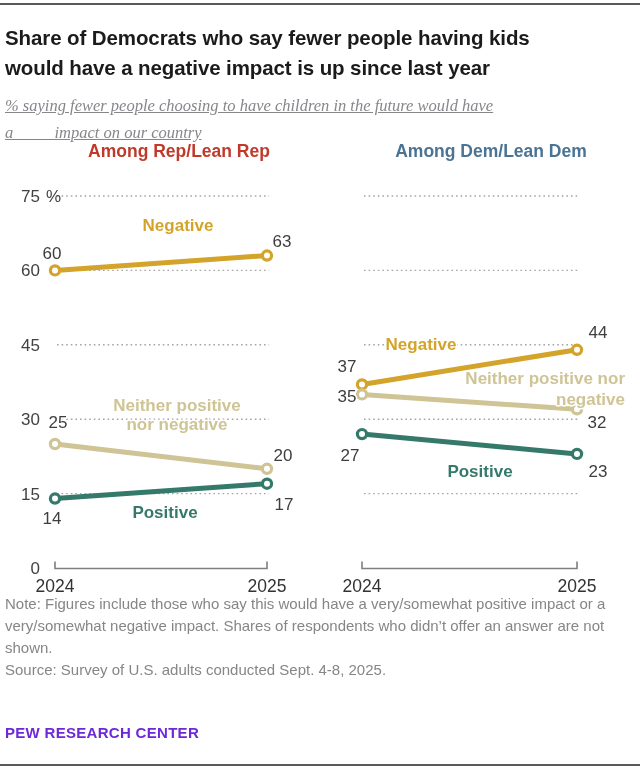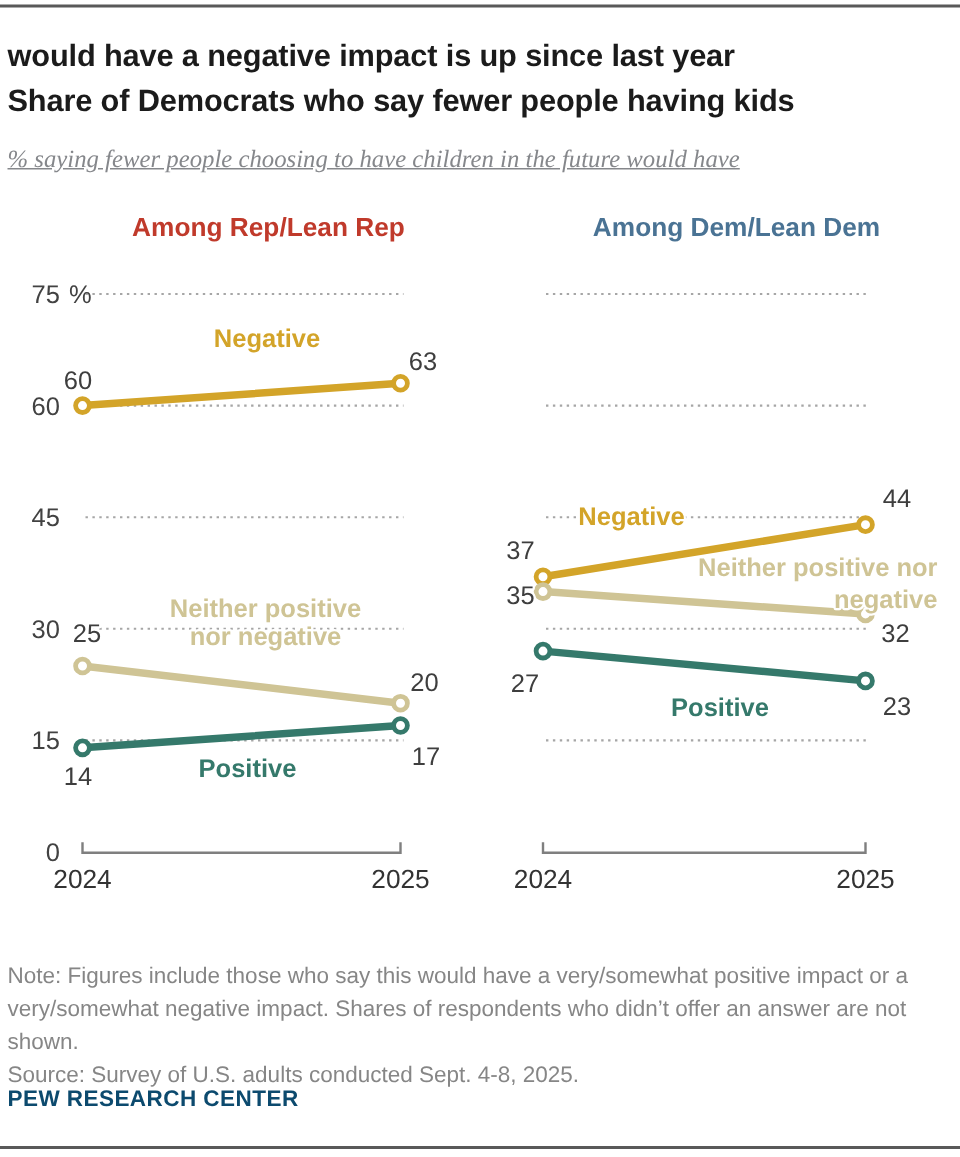--- a/index.html
+++ b/index.html
@@ -17,38 +17,39 @@
   .chart-svg text{font-family:"Liberation Sans",sans-serif;}
   .phead{font-size:17.5px;font-weight:bold;}
   .tick{font-size:17px;fill:#424242;}
   .year{font-size:17.5px;fill:#333333;}
   .vlabel{font-size:17px;fill:#3e3e3e;stroke:#fff;stroke-width:3px;
           paint-order:stroke;stroke-linejoin:round;}
   .slabel{font-size:17px;font-weight:bold;stroke:#fff;stroke-width:3px;
           paint-order:stroke;stroke-linejoin:round;}
   .grid{stroke:#a6a6a6;stroke-width:1.4;stroke-dasharray:1.6 3;}
   .axis{stroke:#7f7f7f;stroke-width:1.6;fill:none;}
-  .footer{position:absolute;left:5px;top:640px;width:631px;
+  .footer{position:absolute;left:5px;top:593px;width:631px;
           font-size:15px;line-height:22px;color:#868686;}
   .brand{position:absolute;left:5px;top:724px;font-size:15px;font-weight:bold;
-         color:#0c4a6e;letter-spacing:0.3px;}
+         color:#6d28d9;letter-spacing:0.3px;}
 </style>
 </head>
 <body>
 
 <div class="card">
   <div class="rule top"></div>
 
   <div class="title">
+    <div>Share of Democrats who say fewer people having kids</div>
     <div>would have a negative impact is up since last year</div>
-    <div>Share of Democrats who say fewer people having kids</div>
   </div>
 
   <div class="subtitle">
     <div>% saying fewer people choosing to have children in the future would have</div>
+    <div>a ____ impact on our country</div>
   </div>
 
   <svg id="chart-svg" class="chart-svg" viewBox="0 0 640 620">
       <g>
         <text x="179" y="157" text-anchor="middle" class="phead" fill="#c03a2b">Among Rep/Lean Rep</text>
         <line x1="57" y1="493.6" x2="269" y2="493.6" class="grid"></line>
         <line x1="57" y1="419.2" x2="269" y2="419.2" class="grid"></line>
         <line x1="57" y1="344.8" x2="269" y2="344.8" class="grid"></line>
         <line x1="57" y1="270.4" x2="269" y2="270.4" class="grid"></line>
         <line x1="57" y1="196" x2="269" y2="196" class="grid"></line>

